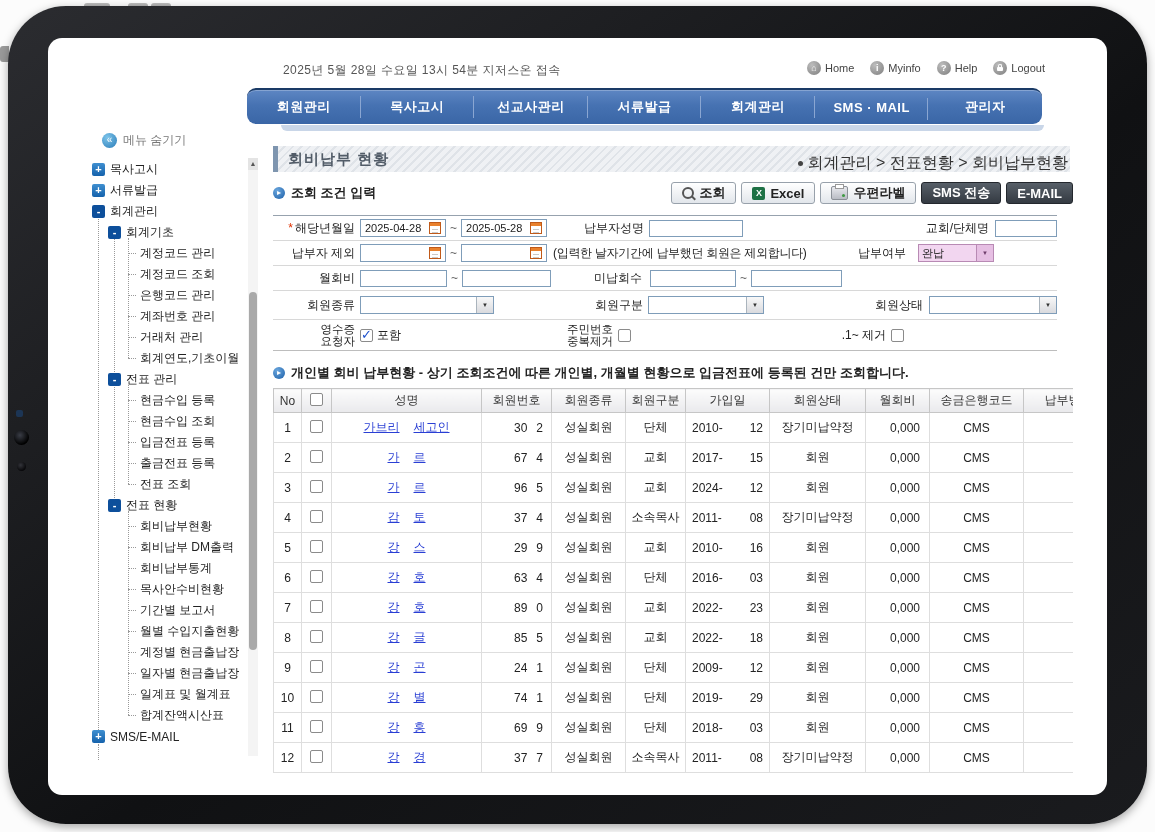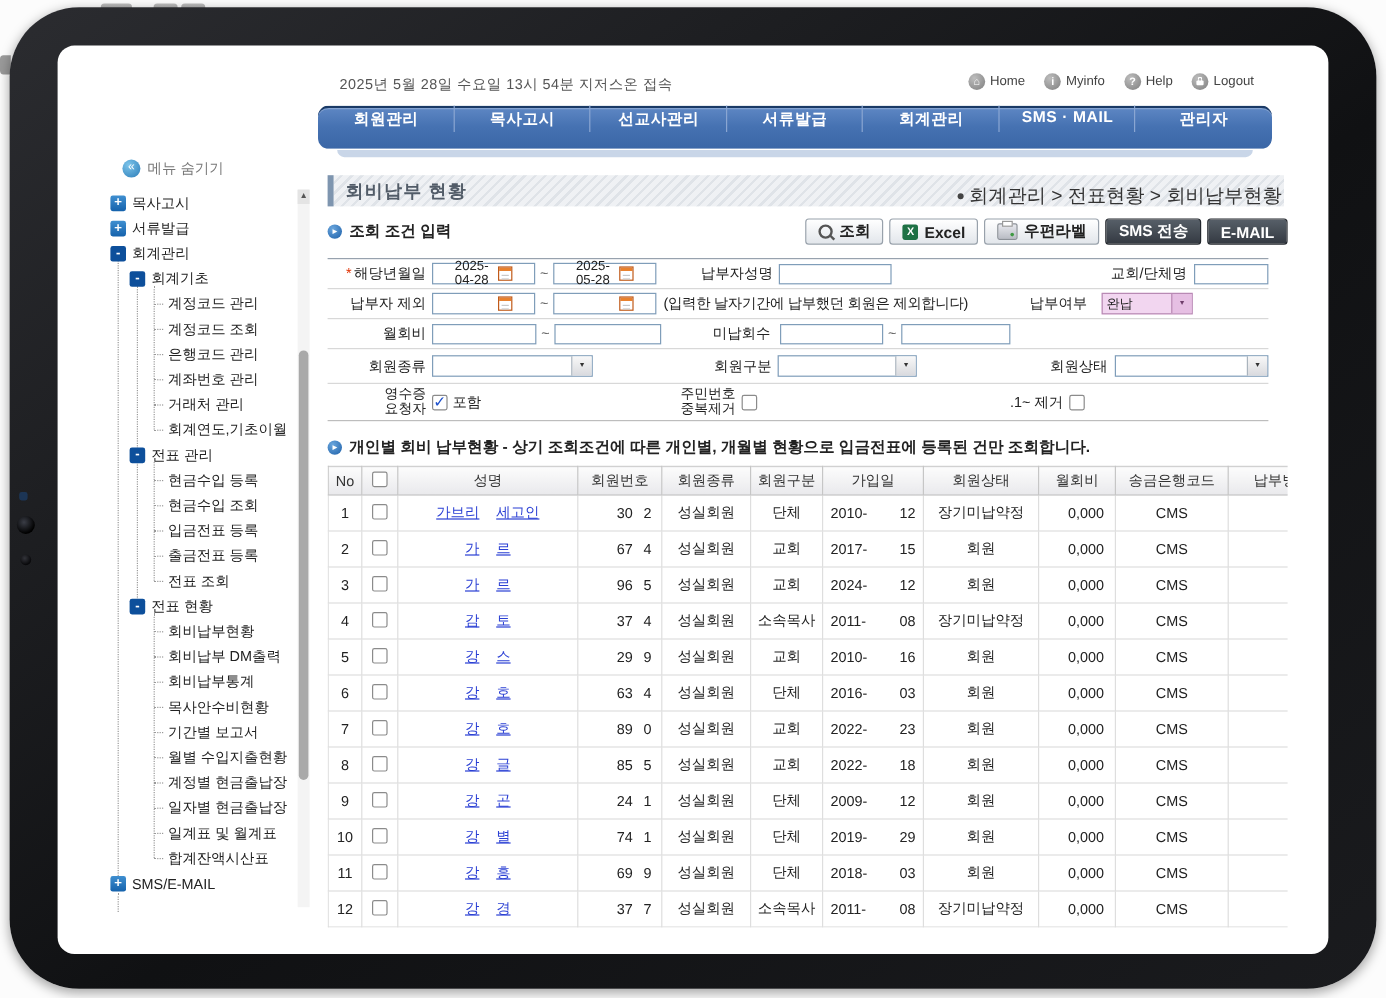--- a/index.html
+++ b/index.html
@@ -21,21 +21,21 @@
   
   .hdate{position:absolute;left:235px;top:24px;font-size:12px;color:#555;letter-spacing:.4px;}
   .hlinks{position:absolute;top:23px;right:62px;display:flex;gap:16px;align-items:center;}
   .hlink{display:flex;align-items:center;gap:4px;font-size:11px;color:#444;cursor:pointer;}
   .hicon{width:14px;height:14px;border-radius:50%;color:#fff;font-size:9px;line-height:14px;text-align:center;font-weight:bold;
          background:radial-gradient(circle at 35% 30%,#bdbdbd,#7e7e7e);}
   .hicon.lock{position:relative;}
   .hicon.lock::before{content:"";position:absolute;left:4px;top:6px;width:6px;height:4px;background:#fff;border-radius:1px;}
   .hicon.lock::after{content:"";position:absolute;left:5px;top:3px;width:4px;height:4px;border:1px solid #fff;border-bottom:none;border-radius:3px 3px 0 0;box-sizing:border-box;}
   
-  .navbar{position:absolute;left:217px;top:50px;width:795px;height:36px;border-radius:9px;display:flex;align-items:flex-start;
+  .navbar{position:absolute;left:199px;top:50px;width:795px;height:36px;border-radius:9px;display:flex;align-items:center;
           background:linear-gradient(#5d86c3 0%,#4672b2 45%,#3a66a6 100%);
           border-top:2px solid #1a3a66;box-shadow:inset 0 1px 0 rgba(255,255,255,.25);box-sizing:border-box;}
   .nav-item{flex:1;text-align:center;font-size:13px;font-weight:bold;color:#fff;cursor:pointer;position:relative;letter-spacing:.5px;}
   .nav-item:not(:last-child)::after{content:"";position:absolute;right:0;top:-2px;height:22px;width:1px;background:#8aa6d2;}
   .nav-shadow{position:absolute;left:233px;top:87px;width:763px;height:6px;background:#c9d6e8;border-radius:0 0 6px 6px;}
   
   .sidebar{position:absolute;left:40px;top:94px;width:162px;}
   .hide-menu{display:flex;align-items:center;gap:6px;font-size:12px;color:#777;padding-left:14px;cursor:pointer;}
   .hm-icon{width:15px;height:15px;border-radius:50%;color:#fff;font-size:10px;line-height:14px;text-align:center;
            background:radial-gradient(circle at 35% 30%,#7cc4ea,#2b7cb8);}
@@ -83,21 +83,21 @@
   .i-prn::after{content:"";position:absolute;right:2px;bottom:2px;width:3px;height:3px;border-radius:50%;background:#3f9a43;}
   
   .form{margin-top:9px;width:784px;border-top:1px solid #97a2ae;border-bottom:1px solid #bdbdbd;}
   .frow{display:flex;align-items:center;min-height:24px;border-bottom:1px solid #d8d8d8;font-size:12px;color:#222;}
   .frow.last{border-bottom:none;}
   .flabel{text-align:right;flex:0 0 auto;}
   .l2{display:flex;flex-direction:column;line-height:12px;text-align:right;flex:0 0 auto;font-size:11.5px;}
   .req{color:#e03000;font-style:normal;margin-right:2px;}
   .tin{height:17px;border:1px solid #7f9db9;font-size:11px;padding:0 3px;box-sizing:border-box;background:#fff;flex:0 0 auto;}
   .datebox{height:18px;border:1px solid #7f9db9;display:inline-flex;align-items:center;justify-content:space-between;
-           box-sizing:border-box;background:#fff;padding:0 18px;flex:0 0 auto;cursor:text;}
+           box-sizing:border-box;background:#fff;padding:0 4px;flex:0 0 auto;cursor:text;}
   .dval{font-size:11px;color:#222;}
   .cal{width:12px;height:12px;border:1px solid #c05a1a;box-sizing:border-box;cursor:pointer;flex:0 0 auto;
        background:linear-gradient(#e9812d 0 3px,#fff 3px);position:relative;}
   .cal::after{content:"";position:absolute;left:2px;right:2px;top:6px;border-top:1px solid #c9c9c9;box-shadow:0 3px 0 #c9c9c9;}
   .tld{color:#666;margin:0 4px;flex:0 0 auto;}
   .sel{height:18px;border:1px solid #7f9db9;background:#fff;display:inline-flex;align-items:center;justify-content:space-between;
        box-sizing:border-box;padding-left:3px;flex:0 0 auto;cursor:pointer;}
   .selval{font-size:11px;}
   .selbtn{width:16px;height:16px;background:linear-gradient(#f8f8f8,#d9dade);border-left:1px solid #aab4bd;display:grid;place-items:center;font-size:6px;color:#333;}
   .selbtn::before{content:"\25BC";}

